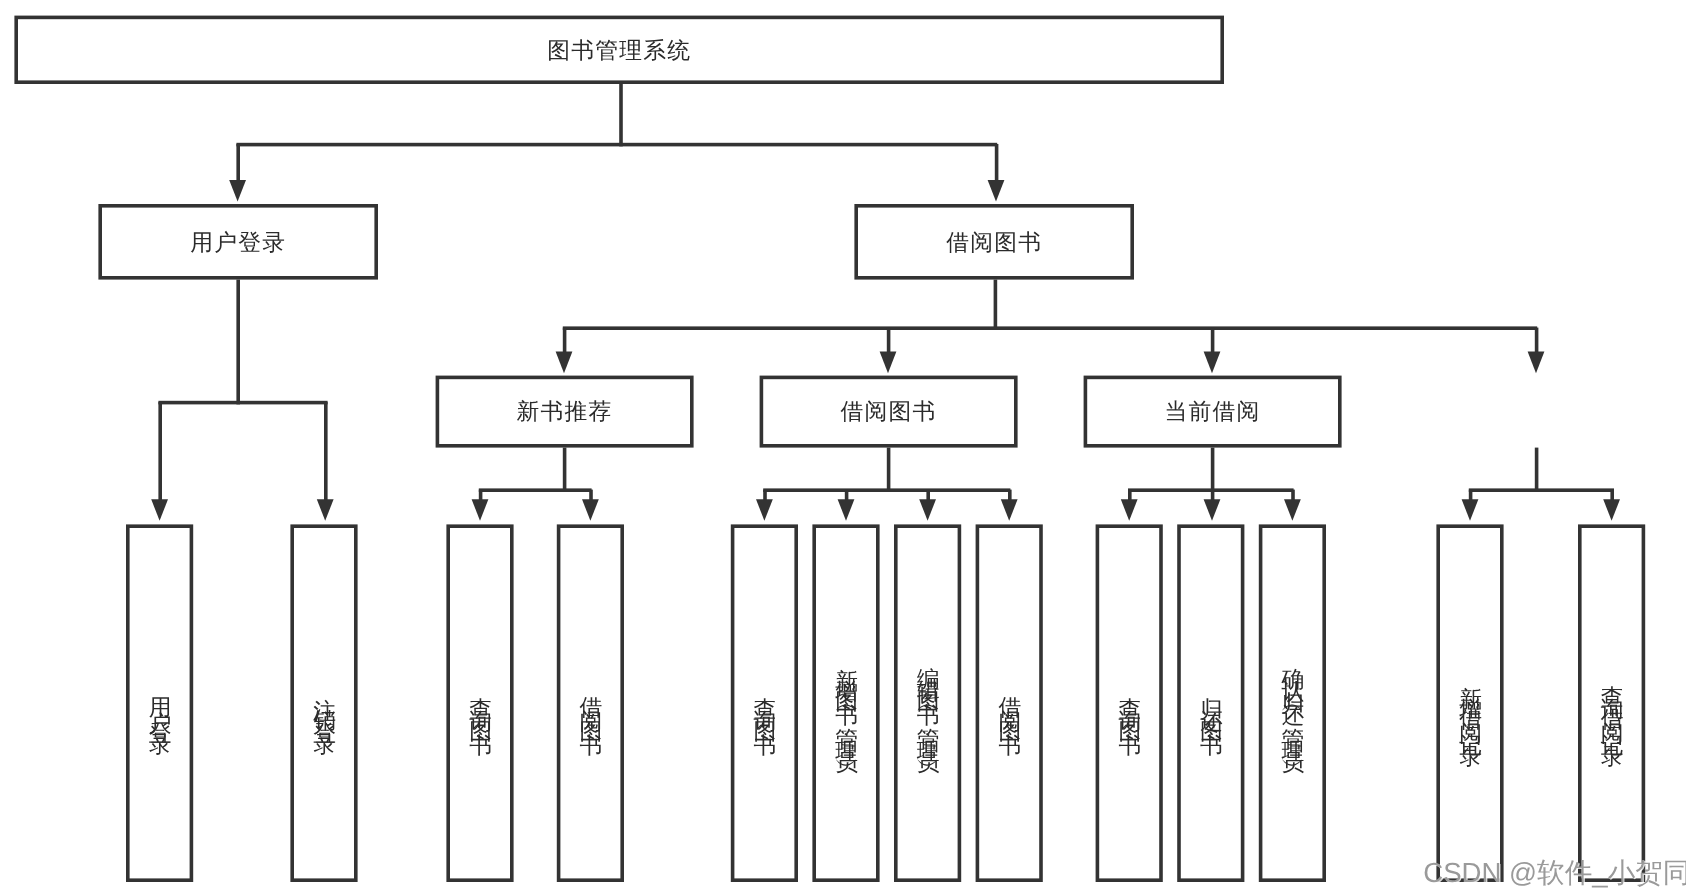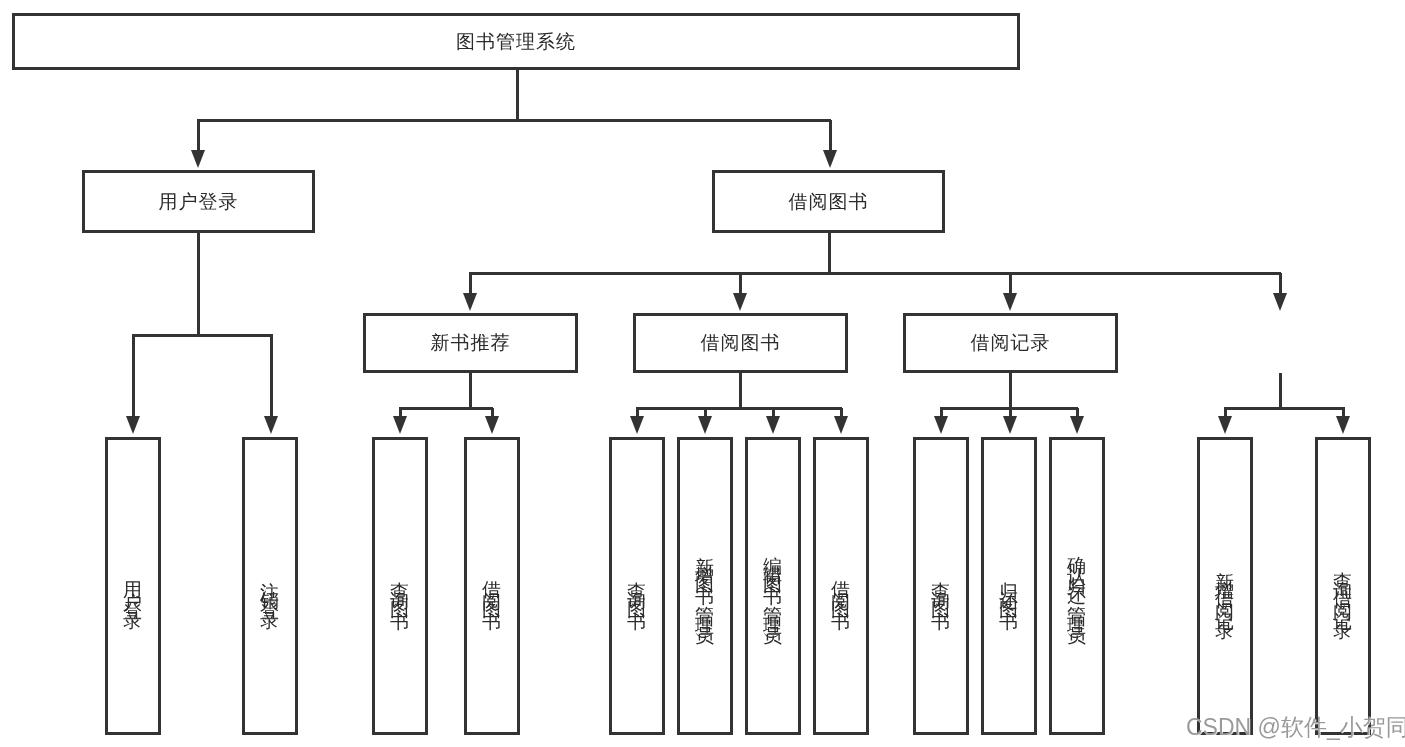--- a/index.html
+++ b/index.html
@@ -75,21 +75,21 @@
   <div class="vline" style="left:1279px;top:273px;height:24px;"></div>
   <div class="ahead" style="left:1273px;top:293px;"></div>
 
   <div class="node" style="left:363px;top:313px;width:215px;height:60px;">
     <span>新书推荐</span>
   </div>
   <div class="node" style="left:633px;top:313px;width:215px;height:60px;">
     <span>借阅图书</span>
   </div>
   <div class="node" style="left:903px;top:313px;width:215px;height:60px;">
-    <span>借阅记录</span>
+    <span>当前借阅</span>
   </div>
 
   <div class="vline" style="left:469px;top:373px;height:37px;"></div>
   <div class="hline" style="left:399px;top:407px;width:94px;"></div>
   <div class="vline" style="left:399px;top:408px;height:12px;"></div>
   <div class="ahead" style="left:393px;top:416px;"></div>
   <div class="vline" style="left:491px;top:408px;height:12px;"></div>
   <div class="ahead" style="left:485px;top:416px;"></div>
 
   <div class="vline" style="left:739px;top:373px;height:37px;"></div>

